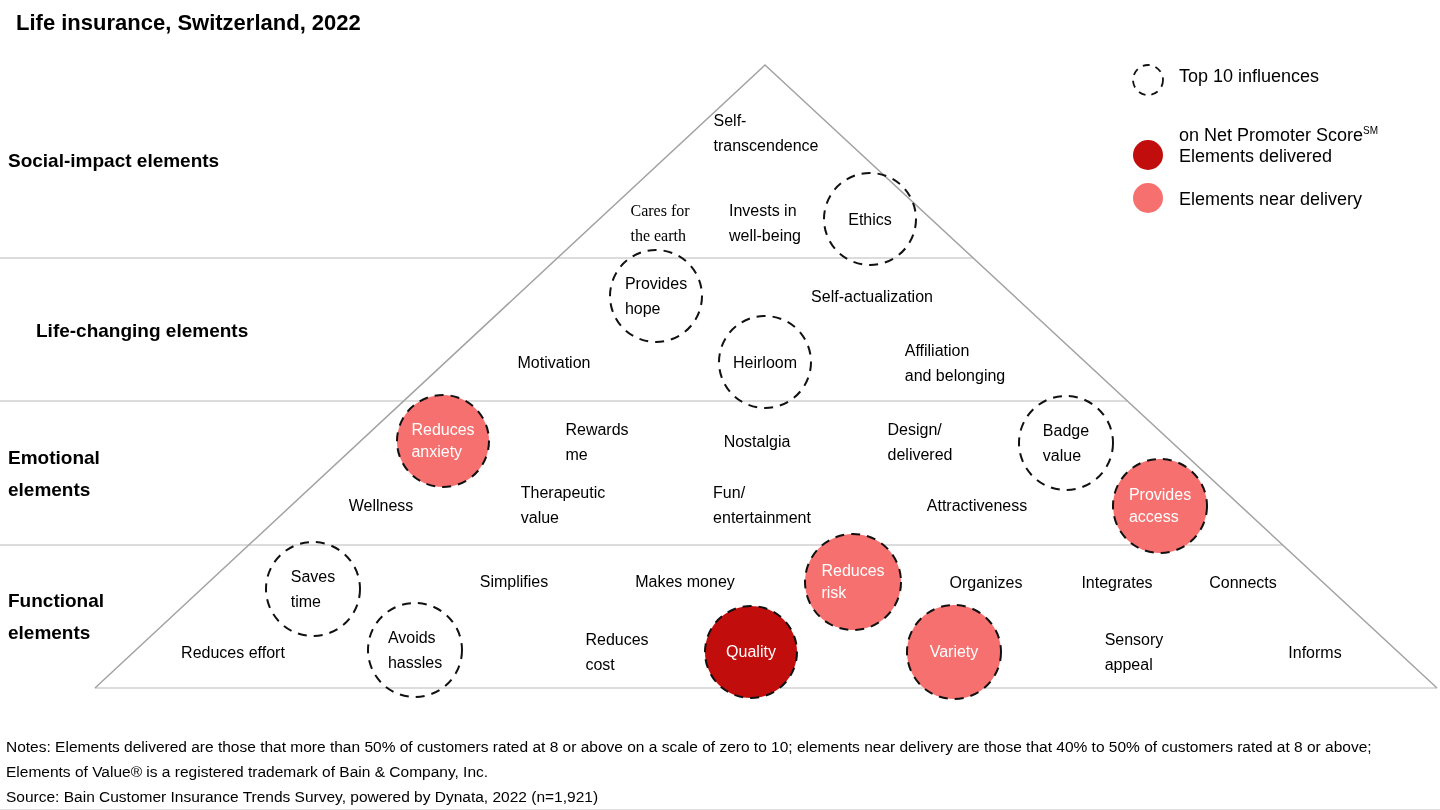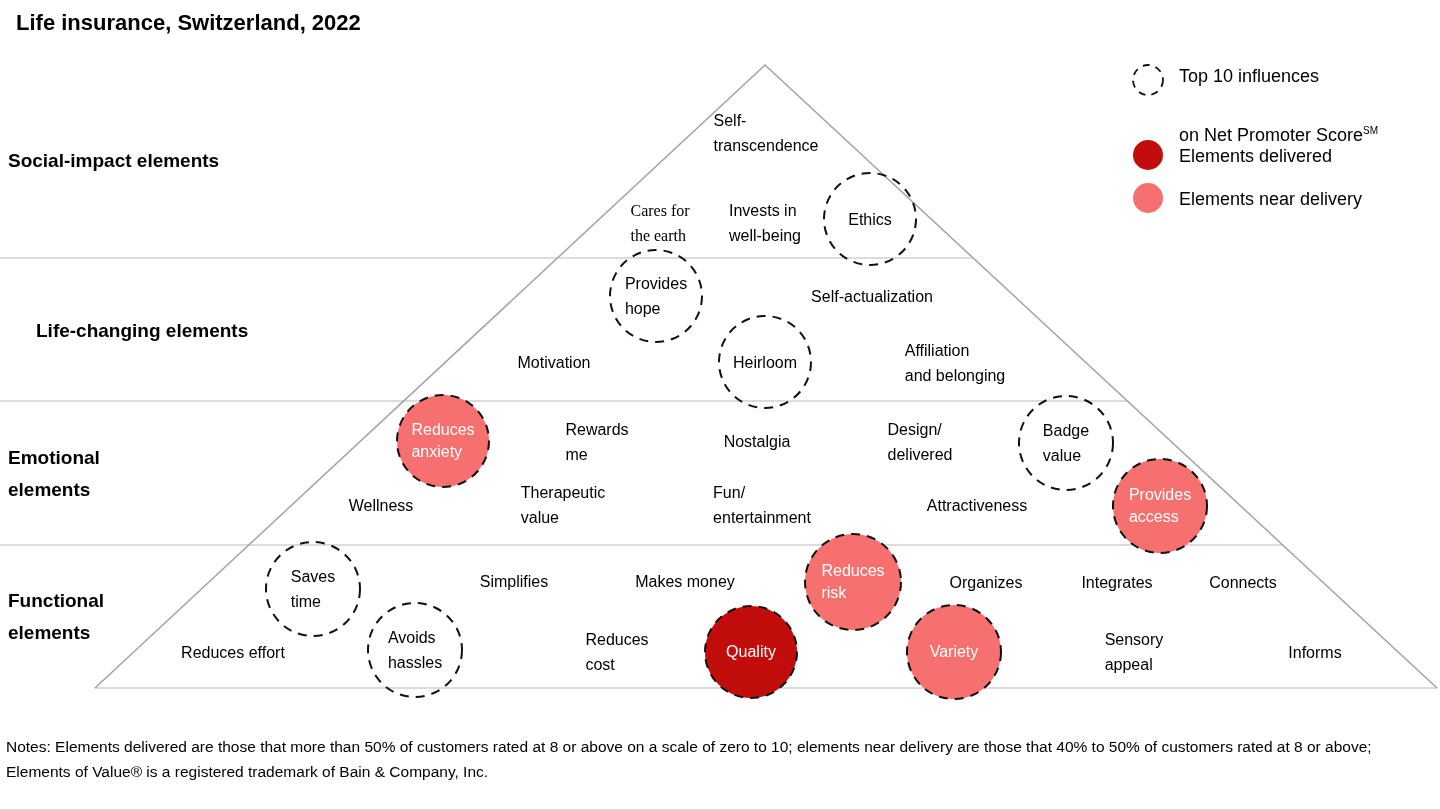--- a/index.html
+++ b/index.html
@@ -129,13 +129,14 @@
 <div class="el-label" style="left:617px;top:652px;">Reduces
 cost</div>
 <div class="el-label on-circle" style="left:751px;top:652px;">Quality</div>
 <div class="el-label on-circle" style="left:954px;top:652px;">Variety</div>
 <div class="el-label" style="left:1134px;top:652px;">Sensory
 appeal</div>
 <div class="el-label" style="left:1315px;top:652px;">Informs</div>
 
 <div class="notes">
   <p>Notes: Elements delivered are those that more than 50% of customers rated at 8 or above on a scale of zero to 10; elements near delivery are those that 40% to 50% of customers rated at 8 or above; Elements of Value® is a registered trademark of Bain &amp; Company, Inc.</p>
+  <p>Source: Bain Customer Insurance Trends Survey, powered by Dynata, 2022 (n=1,921)</p>
 </div>
 
 </body></html>

